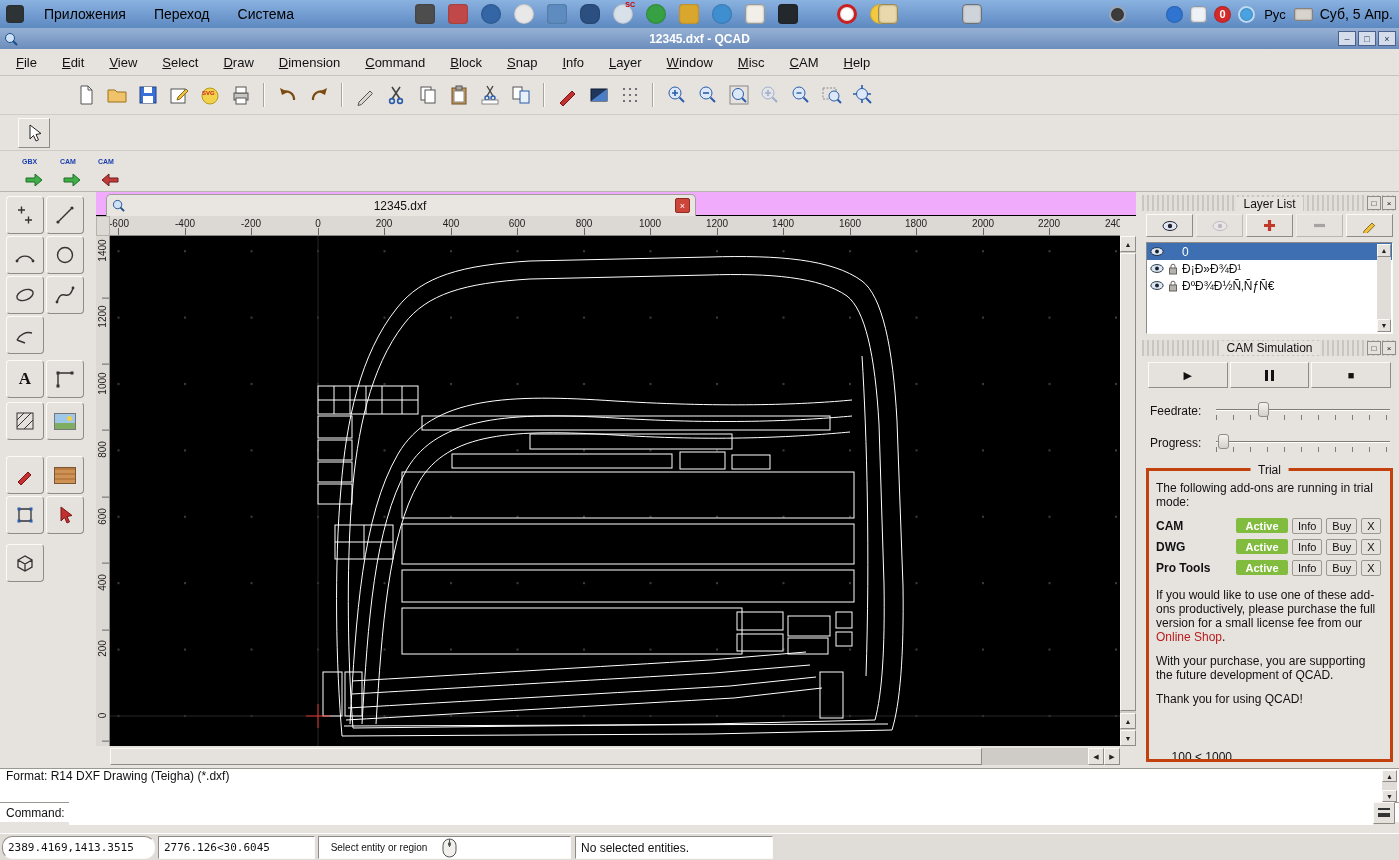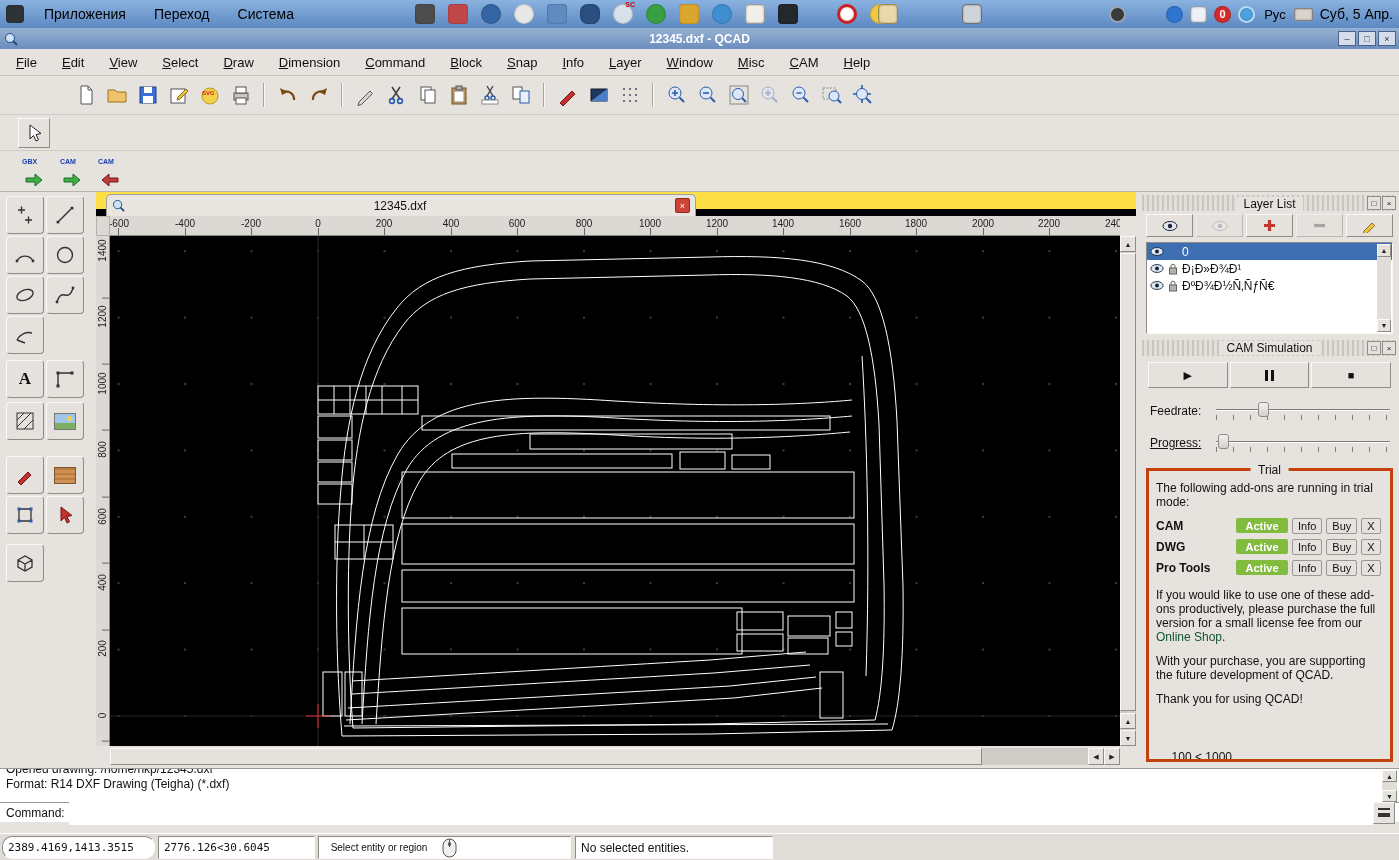--- a/index.html
+++ b/index.html
@@ -61,21 +61,21 @@
   .palette { position:absolute; left:0; top:0; width:96px; height:576px; }
   .pbtn { position:absolute; width:38px; height:38px; display:flex; align-items:center; justify-content:center;
     border:1px solid; border-color:#fbfaf7 #8f8c87 #8f8c87 #fbfaf7; background:#e5e2dd; border-radius:4px; }
   .ptext { font-size:17px; font-weight:bold; font-family:"Liberation Serif", serif; }
   .img-thumb { width:22px; height:17px; border:1px solid #777;
     background:linear-gradient(#9ec7e8 0 9px, #7fae62 9px); position:relative; }
   .img-thumb::after { content:""; position:absolute; right:3px; top:2px; width:5px; height:5px; border-radius:50%; background:#f3d043; }
   .wood { width:22px; height:17px; border:1px solid #7c5733; background:repeating-linear-gradient(0deg,#cf9255 0 3px,#b97b40 3px 5px); }
 
   .doc { position:absolute; left:96px; top:0; width:1040px; height:576px; }
-  .tabbar { position:absolute; left:0; top:0; width:1040px; height:24px; background:#fde047; border-bottom:7px solid #000000; }
+  .tabbar { position:absolute; left:0; top:0; width:1040px; height:24px; background:#f0abfc; border-bottom:1px solid #000000; }
   .tab { position:absolute; left:10px; top:2px; width:590px; height:22px; background:#e9e6e1; border:1px solid #a29f9a;
     border-bottom:none; border-radius:5px 5px 0 0; display:flex; align-items:center; }
   .tab-icon { margin-left:5px; }
   .tab-label { flex:1; text-align:center; font-size:12px; }
   .tab-close { width:15px; height:15px; margin-right:5px; background:#cd4438; border:1px solid #8e2b22; border-radius:2px;
     color:#fff; font-size:9px; display:flex; align-items:center; justify-content:center; }
 
   .ruler-corner { position:absolute; left:0; top:24px; width:14px; height:20px; background:#dcd9d4; border:1px solid #b5b2ad; }
   .hruler { position:absolute; left:14px; top:24px; width:1010px; height:20px; overflow:hidden; color:#222;
     background-image:linear-gradient(#dcd9d4 0 12px, rgba(0,0,0,0) 12px),
@@ -132,21 +132,21 @@
   .trial-box { position:absolute; left:6px; top:276px; width:247px; height:294px; border:3px solid #c2410c; }
   .trial-title { position:absolute; top:-8px; left:50%; transform:translateX(-50%); background:#e6e3df; padding:0 8px; font-size:12px; }
   .trial-inner { position:absolute; inset:10px 7px 4px 7px; font-size:12px; line-height:14px; }
   .addon-row { display:flex; align-items:center; height:21px; gap:4px; }
   .addon-name { width:76px; font-weight:bold; }
   .badge { width:52px; height:15px; background:#82bc3f; color:#fff; font-size:11px; font-weight:bold;
     display:flex; align-items:center; justify-content:center; border-radius:2px; }
   .mini-btn { height:16px; padding:0 5px; font-size:11px; display:flex; align-items:center; justify-content:center;
     border:1px solid #9b9893; background:#e5e2dd; border-radius:2px; }
   .trial-p { margin-top:10px; }
-  .link { color:#14532d; cursor:pointer; }
+  .link { color:#b91c1c; cursor:pointer; }
 
   
   .messages { position:absolute; top:768px; left:0; width:100%; height:34px; background:#fff; border-top:1px solid #9b9893; overflow:hidden; }
   .msg { padding-left:6px; font-size:12px; line-height:15px; white-space:nowrap; }
   .msg1 { margin-top:-7px; }
   .msg-sb { position:absolute; right:2px; top:1px; width:15px; height:32px; background:#e0ddd8; }
   .msg-sb .sb-btn { width:15px; height:12px; }
 
   .command-row { position:absolute; top:802px; left:0; width:100%; height:20px; background:#fff; border-top:1px solid #9b9893;
     display:flex; align-items:center; }
@@ -742,21 +742,21 @@
 
       <div class="slider-row" style="top:206px;">
         <span class="slider-lbl">Feedrate:</span>
         <div class="slider">
           <div class="s-track"></div>
           <div class="s-ticks"></div>
           <div class="s-thumb" style="left:42px;"></div>
         </div>
       </div>
 
-      <div class="slider-row" style="top:238px;text-decoration:underline;">
+      <div class="slider-row" style="top:238px;">
         <span class="slider-lbl">Progress:</span>
         <div class="slider">
           <div class="s-track"></div>
           <div class="s-ticks"></div>
           <div class="s-thumb" style="left:2px;"></div>
         </div>
       </div>
 
       <div class="trial-box">
         <span class="trial-title">Trial</span>
@@ -785,21 +785,20 @@
           </div>
           <div class="trial-p"><span>If you would like to use one of these add-ons productively, please purchase the full version for a small license fee from our </span><span class="link">Online Shop</span><span>.</span></div>
           <div class="trial-p">With your purchase, you are supporting the future development of QCAD.</div>
           <div class="trial-p">Thank you for using QCAD!</div>
         </div>
       </div>
     </div>
   </div>
 
   <div class="messages">
-    <div class="msg msg1">Opened drawing: /home/nkp/12345.dxf</div>
     <div class="msg">Format: R14 DXF Drawing (Teigha) (*.dxf)</div>
     <div class="msg-sb">
       <div class="sb-btn" style="position:absolute;top:0;">▲</div>
       <div class="sb-btn" style="position:absolute;bottom:0;">▼</div>
     </div>
   </div>
 
   <div class="command-row">
     <span class="cmd-label">Command:</span>
     <input class="cmd-input" style="">

